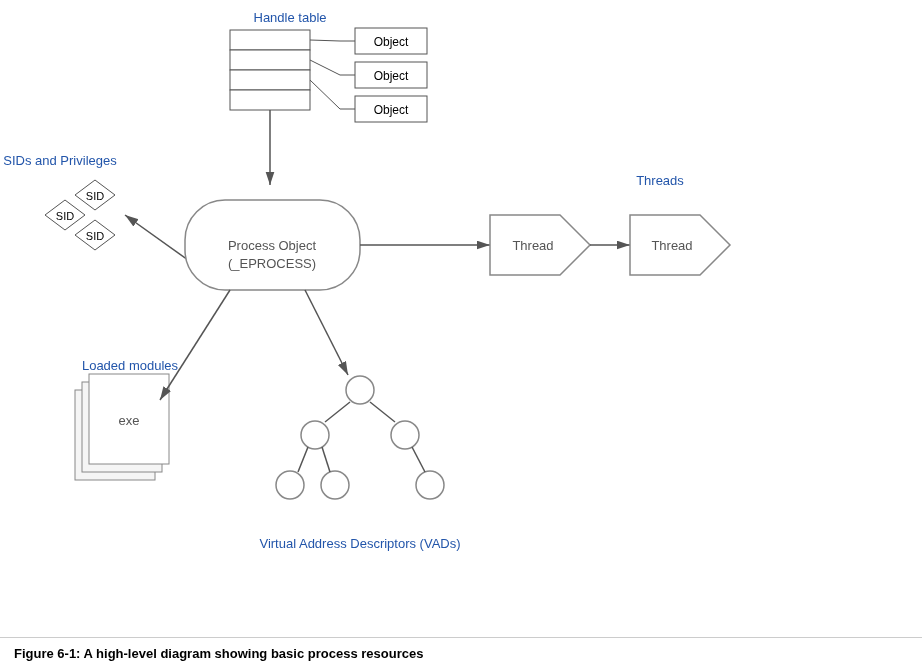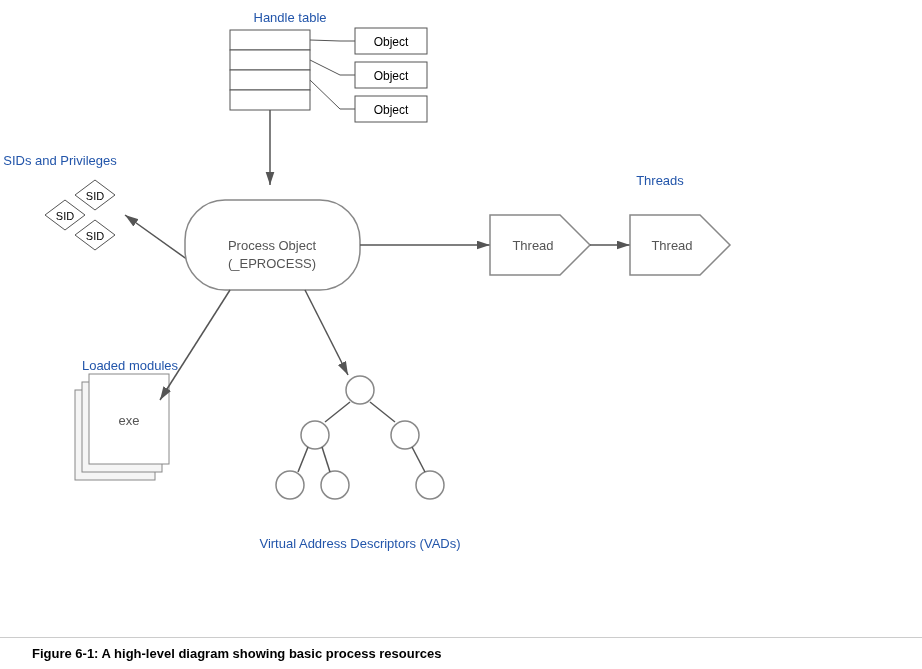--- a/index.html
+++ b/index.html
@@ -20,21 +20,21 @@
       position: absolute;
       top: 0; left: 0;
       width: 922px;
       height: 620px;
     }
     .caption-area {
       position: absolute;
       bottom: 0;
       left: 0;
       width: 922px;
-      padding: 8px 32px;
+      padding: 8px 14px;
       border-top: 1px solid #ccc;
       font-size: 13px;
       color: #000;
     }
     .caption-area strong {
       font-weight: bold;
     }
   </style>
 </head>
 <body>

